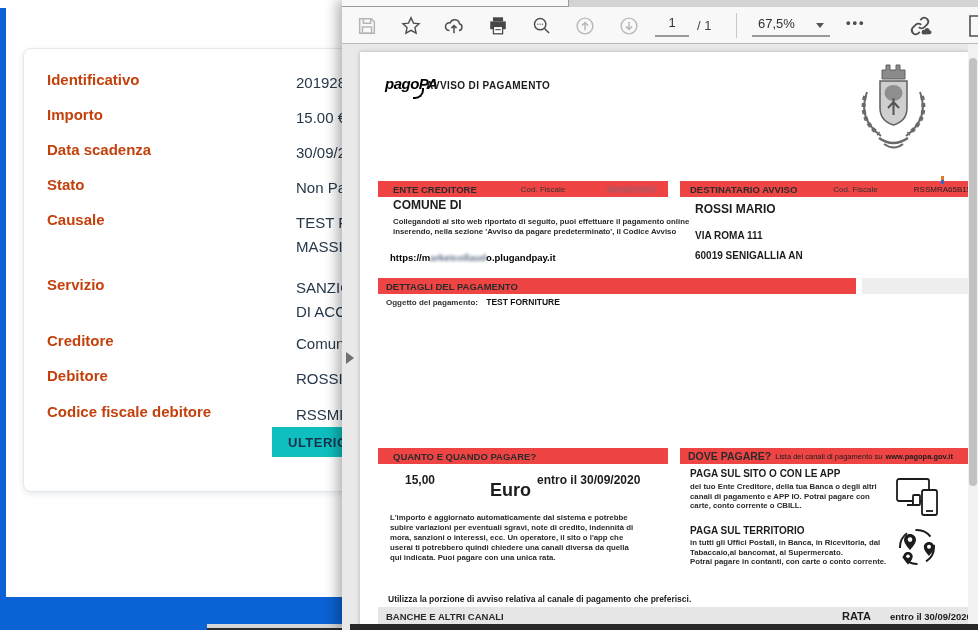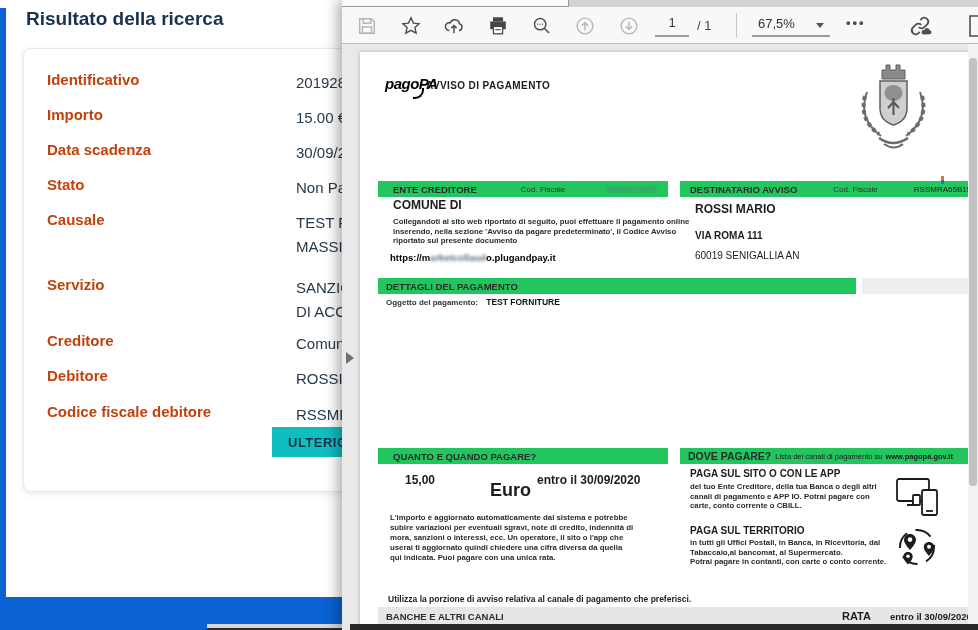--- a/index.html
+++ b/index.html
@@ -50,21 +50,21 @@
   #pdf-viewer{position:absolute;left:0;top:44px;width:636px;height:586px;background:#e9e9e9;}
   #sidebar-toggle{position:absolute;left:4px;top:308px;width:0;height:0;cursor:pointer;
                   border-top:6px solid transparent;border-bottom:6px solid transparent;border-left:8px solid #6f6f6f;}
   #scrollbar{position:absolute;left:626px;top:0;width:10px;height:586px;background:#f2f2f2;}
   #scroll-thumb{position:absolute;left:1px;top:14px;width:8px;height:428px;background:#c2c2c2;border-radius:4px;cursor:pointer;}
   #pdf-bottom-band{position:absolute;left:8px;top:580px;width:628px;height:6px;background:#282828;z-index:6;}
 
   
   #pdf-page{position:absolute;left:18px;top:8px;width:608px;height:578px;background:#fff;
             box-shadow:0 0 4px rgba(0,0,0,.25);color:#1c1c1c;}
-  .gbar{position:absolute;height:16px;background:#22c55e;display:flex;align-items:center;}
+  .gbar{position:absolute;height:16px;background:#ef4444;display:flex;align-items:center;}
   .bar-title{font-size:9.5px;font-weight:bold;color:#2b2b2b;white-space:nowrap;}
   .cf-label{font-size:8px;color:#333;white-space:nowrap;}
   .cf-value{font-size:8px;color:#222;white-space:nowrap;padding-left:28px;}
   .blurred{filter:blur(1.5px);color:#5c6e85;}
   .pline{white-space:nowrap;}
 
   #brand-logo{position:absolute;left:25px;top:23px;font-size:15px;font-weight:800;font-style:italic;
               letter-spacing:-.5px;color:#000;}
   #brand-logo::after{content:"";position:absolute;left:28px;top:13px;width:9px;height:9px;
               border-right:2.5px solid #000;border-bottom:2.5px solid #000;border-radius:0 0 9px 0;}
@@ -79,21 +79,21 @@
   #dest-bar{left:320px;top:129px;width:288px;}
   #dest-bar .bar-title{margin-left:10px;}
   #dest-bar .cf-label{margin-left:36px;}
   #dest-bar .cf-value{margin-left:8px;}
 
   #comune-name{position:absolute;left:33px;top:146px;font-size:12px;font-weight:bold;}
   #ente-info{position:absolute;left:33px;top:165px;font-size:7.8px;font-weight:bold;color:#2a2a2a;line-height:9.5px;}
   #pay-url{position:absolute;left:30px;top:200px;font-size:9.5px;font-weight:bold;color:#000;cursor:pointer;white-space:nowrap;}
   #dest-name{position:absolute;left:335px;top:150px;font-size:12px;font-weight:bold;}
   #dest-address{position:absolute;left:335px;top:178px;font-size:10px;font-weight:bold;}
-  #dest-city{position:absolute;left:335px;top:198px;font-size:10px;font-weight:normal;}
+  #dest-city{position:absolute;left:335px;top:198px;font-size:10px;font-weight:bold;}
 
   #dettagli-bar{left:18px;top:226px;width:478px;}
   #dettagli-bar .bar-title{margin-left:8px;}
   #dettagli-bar2{left:502px;top:226px;width:106px;background:#eeeeee;}
   #oggetto{position:absolute;left:26px;top:245px;font-size:8px;white-space:nowrap;}
   #oggetto .olabel{font-weight:bold;color:#333;}
   #oggetto .ovalue{font-weight:bold;font-size:8.5px;margin-left:6px;color:#111;}
 
   #quanto-bar{left:18px;top:396px;width:290px;}
   #quanto-bar .bar-title{margin-left:15px;}
@@ -122,21 +122,20 @@
   #caret-mark{position:absolute;left:581px;top:124px;width:3px;height:8px;
               background:linear-gradient(#d97b28 50%, #3a66c8 50%);}
 </style>
 </head>
 <body>
 
 <div id="app">
 
   <section id="left-pane">
     <div id="accent-stripe"></div>
-    <h1 id="page-title">Risultato della ricerca</h1>
 
     <div id="result-card">
       <div class="frow" style="top:22px">
         <div class="flabel">Identificativo</div>
         <div class="fval">
           <div>201928400</div>
             <div></div>
         </div>
       </div>
       <div class="frow" style="top:57px">
@@ -313,21 +312,20 @@
         <div class="gbar" id="dest-bar">
           <span class="bar-title">DESTINATARIO  AVVISO</span>
           <span class="cf-label">Cod. Fiscale</span>
           <span class="cf-value">RSSMRA65B15H501I</span>
         </div>
 
         <div id="comune-name">COMUNE DI</div>
         <div id="ente-info">
           <div class="pline">Collegandoti al sito web riportato di seguito, puoi effettuare il pagamento online</div>
           <div class="pline">inserendo, nella sezione 'Avviso da pagare predeterminato', il Codice Avviso</div>
-          <div class="pline">riportato sul presente documento</div>
         </div>
         <div id="pay-url">
           <span>https://m</span><span class="blurred">arketcollaud</span><span>o.plugandpay.it</span>
         </div>
 
         <div id="dest-name">ROSSI MARIO</div>
         <div id="dest-address">VIA ROMA 111</div>
         <div id="dest-city">60019 SENIGALLIA AN</div>
 
         <div class="gbar" id="dettagli-bar">
@@ -349,21 +347,21 @@
         </div>
 
         <div id="amt-value">15,00</div>
         <div id="amt-cur">Euro</div>
         <div id="amt-due">entro il 30/09/2020</div>
 
         <div id="disclaimer">
           <div class="pline">L'importo è aggiornato automaticamente dal sistema e potrebbe</div>
           <div class="pline">subire variazioni per eventuali sgravi, note di credito, indennità di</div>
           <div class="pline">mora, sanzioni o interessi, ecc. Un operatore, il sito o l'app che</div>
-          <div class="pline">userai ti aggiornato quindi chiedere una cifra diversa da quella</div>
+          <div class="pline">userai ti potrebbero quindi chiedere una canali diversa da quella</div>
           <div class="pline">qui indicata. Puoi pagare con una unica rata.</div>
         </div>
 
         <div id="online-title">PAGA SUL SITO O CON LE APP</div>
         <div id="online-text">
           <div class="pline">del tuo Ente Creditore, della tua Banca o degli altri</div>
           <div class="pline">canali di pagamento e APP IO. Potrai pagare con</div>
           <div class="pline">carte, conto corrente o CBILL.</div>
         </div>
         <svg id="devices-icon" width="46" height="42" viewBox="0 0 46 42" fill="none" stroke="#1c1c1c" stroke-width="1.8">

